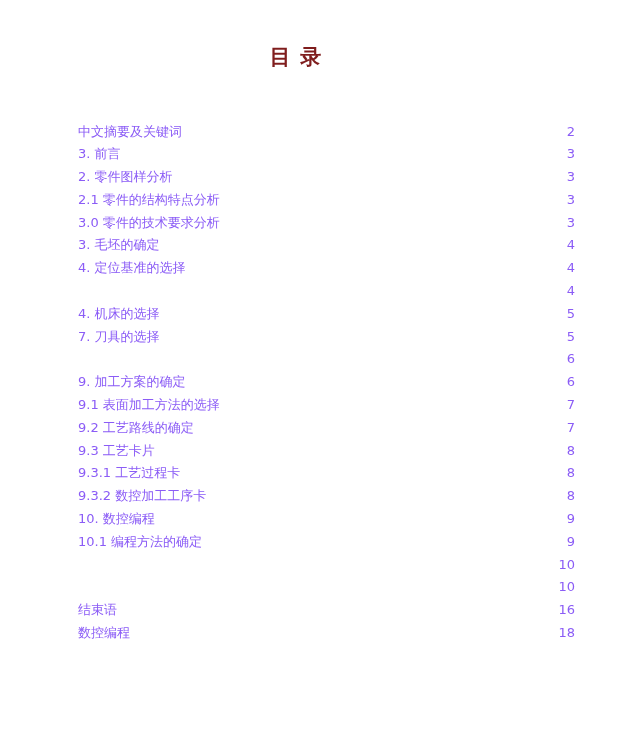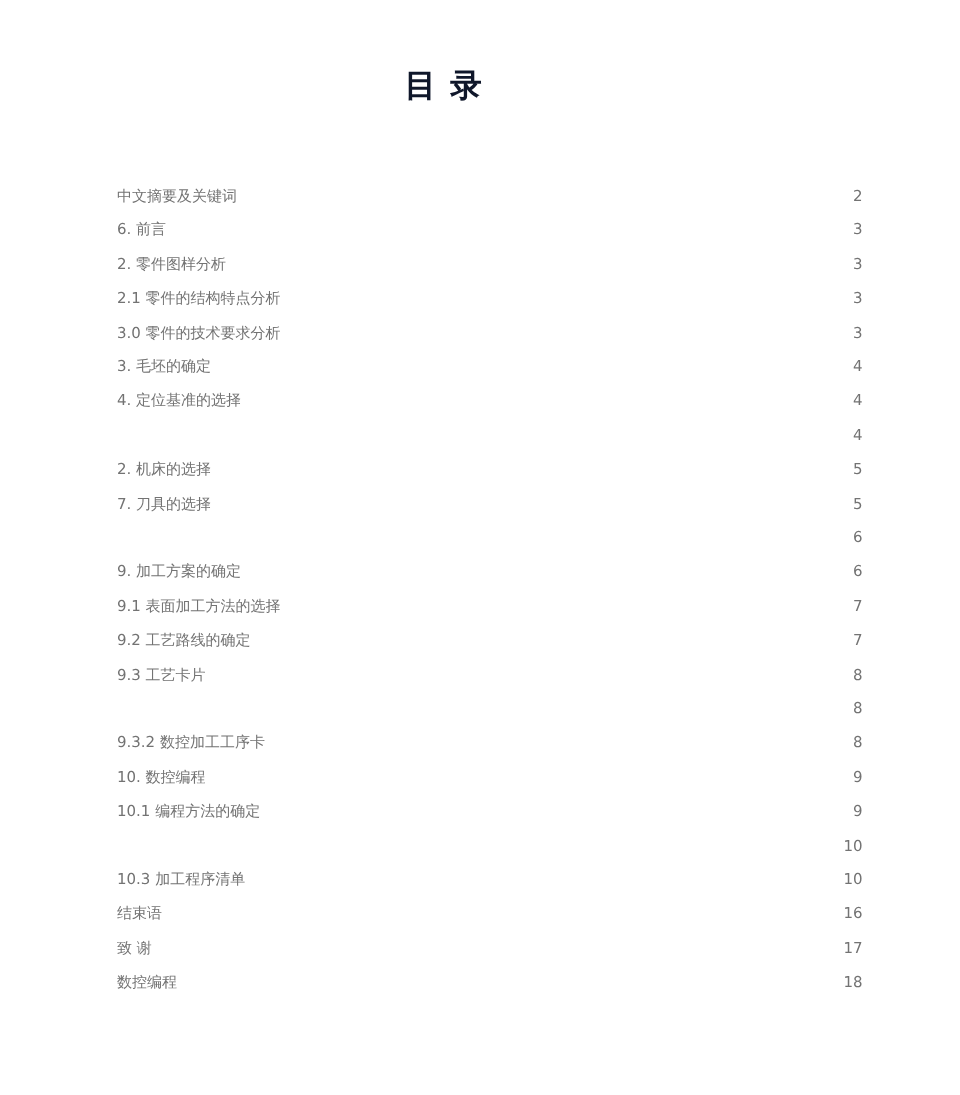--- a/index.html
+++ b/index.html
@@ -24,36 +24,36 @@
     position: absolute;
     top: 44px;
     left: 0;
     width: 592px;
     margin: 0;
     text-align: center;
     font-size: 21px;
     font-weight: bold;
     line-height: 26px;
     letter-spacing: 1px;
-    color: #0f172a;
+    color: #7f1d1d;
     white-space: pre;
   }
   .toc {
     position: absolute;
     left: 78px;
     top: 120.5px;
     width: 497px;
   }
   .toc-row {
     display: flex;
     align-items: center;
     height: 22.8px;
     line-height: 22.8px;
-    font-size: 10px;
-    color: #737373;
+    font-size: 13px;
+    color: #8b5cf6;
   }
   .toc-label {
     white-space: pre;
     flex: 0 0 auto;
   }
   .toc-leader {
     flex: 1 1 auto;
     margin-left: 5px;
     margin-right: 4px;
     background-image: radial-gradient(circle, #2e2e2e 1.05px, rgba(0,0,0,0) 1.35px);
@@ -73,21 +73,21 @@
 <div class="page">
   <h1 class="title">目 录</h1>
   <div class="toc" id="toc-list">
   <div class="toc-row">
     <span class="toc-label">中文摘要及关键词</span>
     <span class="toc-leader"></span>
     <span class="toc-page">2</span>
   </div>
 
   <div class="toc-row">
-    <span class="toc-label">6. 前言</span>
+    <span class="toc-label">3. 前言</span>
     <span class="toc-leader"></span>
     <span class="toc-page">3</span>
   </div>
 
   <div class="toc-row">
     <span class="toc-label">2. 零件图样分析</span>
     <span class="toc-leader"></span>
     <span class="toc-page">3</span>
   </div>
 
@@ -114,21 +114,21 @@
     <span class="toc-leader"></span>
     <span class="toc-page">4</span>
   </div>
 
   <div class="toc-row">
     <span class="toc-leader"></span>
     <span class="toc-page">4</span>
   </div>
 
   <div class="toc-row">
-    <span class="toc-label">2. 机床的选择</span>
+    <span class="toc-label">4. 机床的选择</span>
     <span class="toc-leader"></span>
     <span class="toc-page">5</span>
   </div>
 
   <div class="toc-row">
     <span class="toc-label">7. 刀具的选择</span>
     <span class="toc-leader"></span>
     <span class="toc-page">5</span>
   </div>
 
@@ -155,20 +155,21 @@
     <span class="toc-page">7</span>
   </div>
 
   <div class="toc-row">
     <span class="toc-label">9.3 工艺卡片</span>
     <span class="toc-leader"></span>
     <span class="toc-page">8</span>
   </div>
 
   <div class="toc-row">
+    <span class="toc-label">9.3.1 工艺过程卡</span>
     <span class="toc-leader"></span>
     <span class="toc-page">8</span>
   </div>
 
   <div class="toc-row">
     <span class="toc-label">9.3.2 数控加工工序卡</span>
     <span class="toc-leader"></span>
     <span class="toc-page">8</span>
   </div>
 
@@ -183,36 +184,30 @@
     <span class="toc-leader"></span>
     <span class="toc-page">9</span>
   </div>
 
   <div class="toc-row">
     <span class="toc-leader"></span>
     <span class="toc-page">10</span>
   </div>
 
   <div class="toc-row">
-    <span class="toc-label">10.3 加工程序清单</span>
     <span class="toc-leader"></span>
     <span class="toc-page">10</span>
   </div>
 
   <div class="toc-row">
     <span class="toc-label">结束语</span>
     <span class="toc-leader"></span>
     <span class="toc-page">16</span>
   </div>
 
-  <div class="toc-row">
-    <span class="toc-label">致 谢</span>
-    <span class="toc-leader"></span>
-    <span class="toc-page">17</span>
-  </div>
 
   <div class="toc-row">
     <span class="toc-label">数控编程</span>
     <span class="toc-leader"></span>
     <span class="toc-page">18</span>
   </div>
 </div>
 </div>
 
 </body></html>

